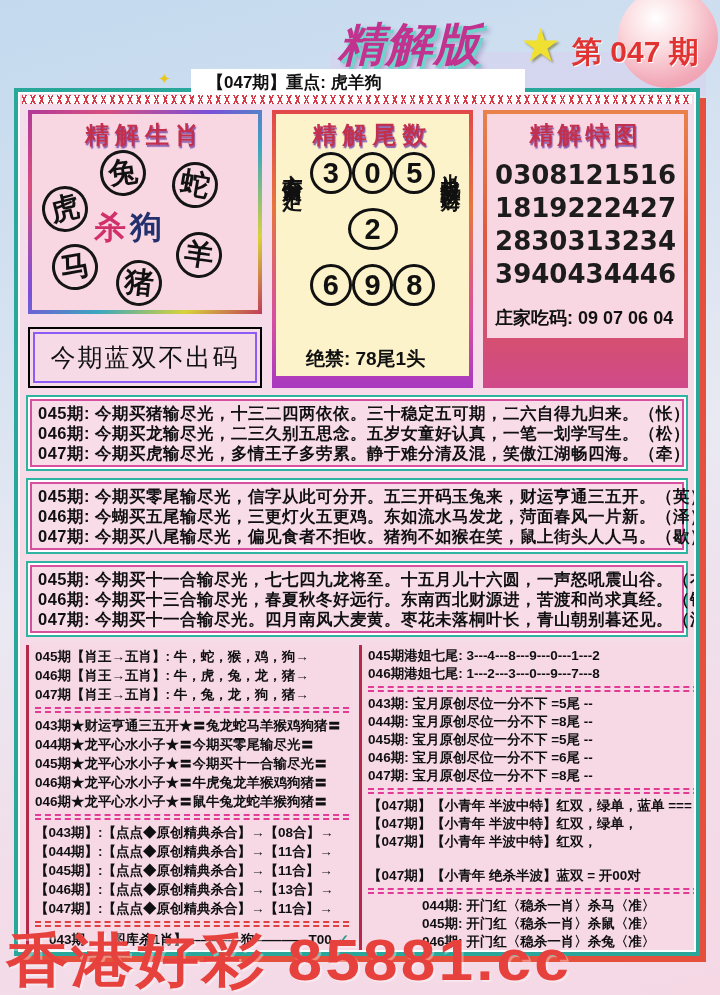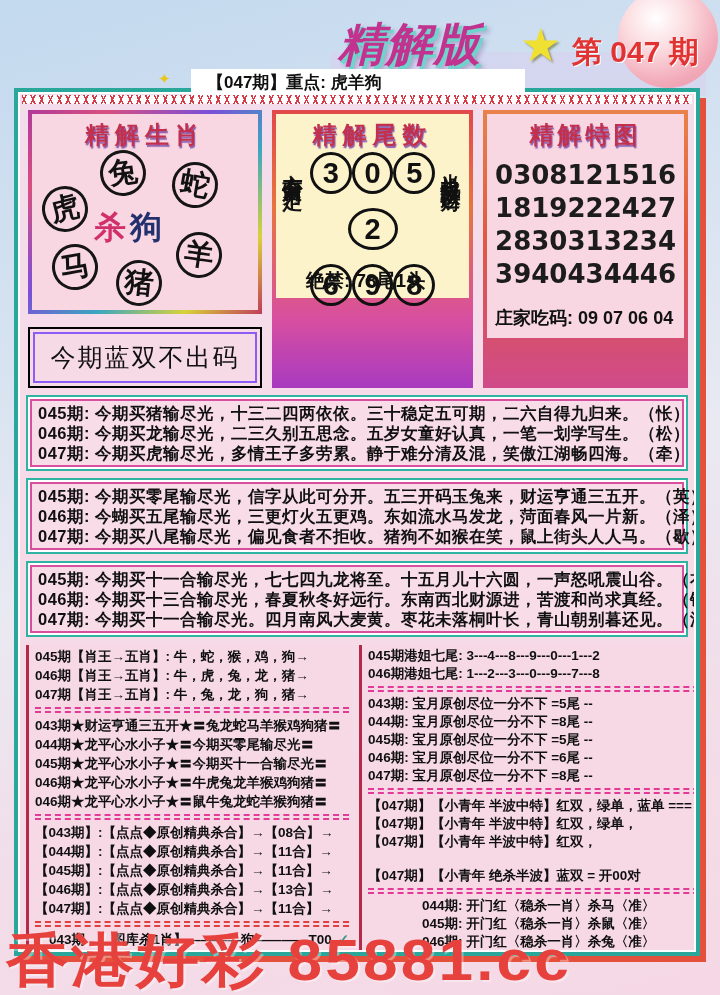--- a/index.html
+++ b/index.html
@@ -45,21 +45,21 @@
   .pcol { display:flex; flex-direction:column;justify-content:center; }
   .panel { padding:4px; }
   .zodiac-wrap { width:234px;
     background:linear-gradient(135deg,#b03a9a,#d84f7f 18%,#7a4fd8 42%,#3aa7c0 62%,#d8d23a 82%,#c03a5a); }
   .tails-wrap { width:216px;
     background:linear-gradient(180deg,#e2484a,#e8743f 35%,#d84fa0 75%,#a83ac0); }
   .special-wrap { width:210px;
     background:linear-gradient(180deg,#e8824a,#e05a3f 45%,#d04a8a); }
   .panel-body { position:relative; width:100%; height:100%; }
   .zodiac-body { background:#f8d6e2; height:196px; }
-  .tails-body { background:#fcf3cb; height:184px; }
+  .tails-body { background:#fcf3cb; height:262px; }
   .special-body { background:#f8d6e2; height:224px; }
   .ptitle { text-align:center; padding-top:5px; font-family:"DejaVu Serif",serif;
     font-weight:bold; font-size:24px; letter-spacing:6px; color:#c2304e;
     text-shadow:1px 2px 1px #8a5fb0; white-space:nowrap; }
   .zo { position:absolute; width:46px; height:46px; border:3px solid #151515; border-radius:50%;
     display:flex; align-items:center; justify-content:center; font-family:"DejaVu Serif",serif;
     font-weight:bold; font-size:29px; color:#111; background:transparent; }
   .zo0 { left:10px;  top:72px;  transform:rotate(-14deg); }
   .zo1 { left:68px;  top:36px;  transform:rotate(-8deg); }
   .zo2 { left:140px; top:48px;  transform:rotate(10deg); }

